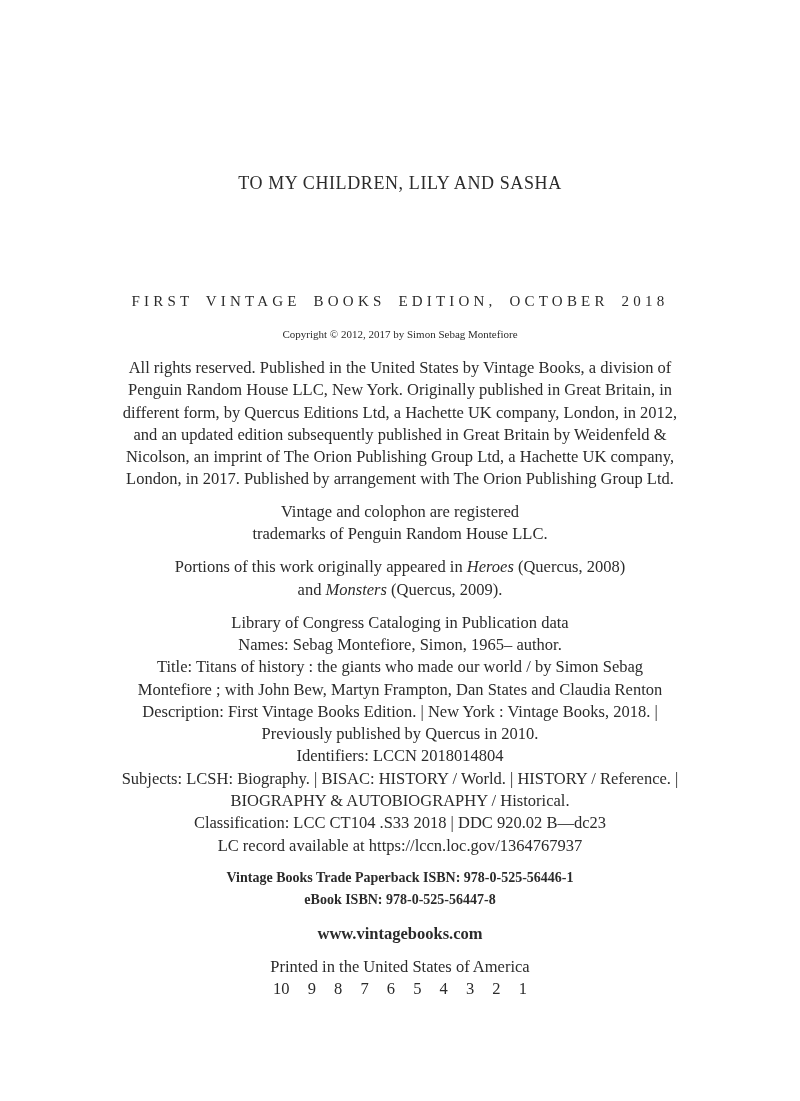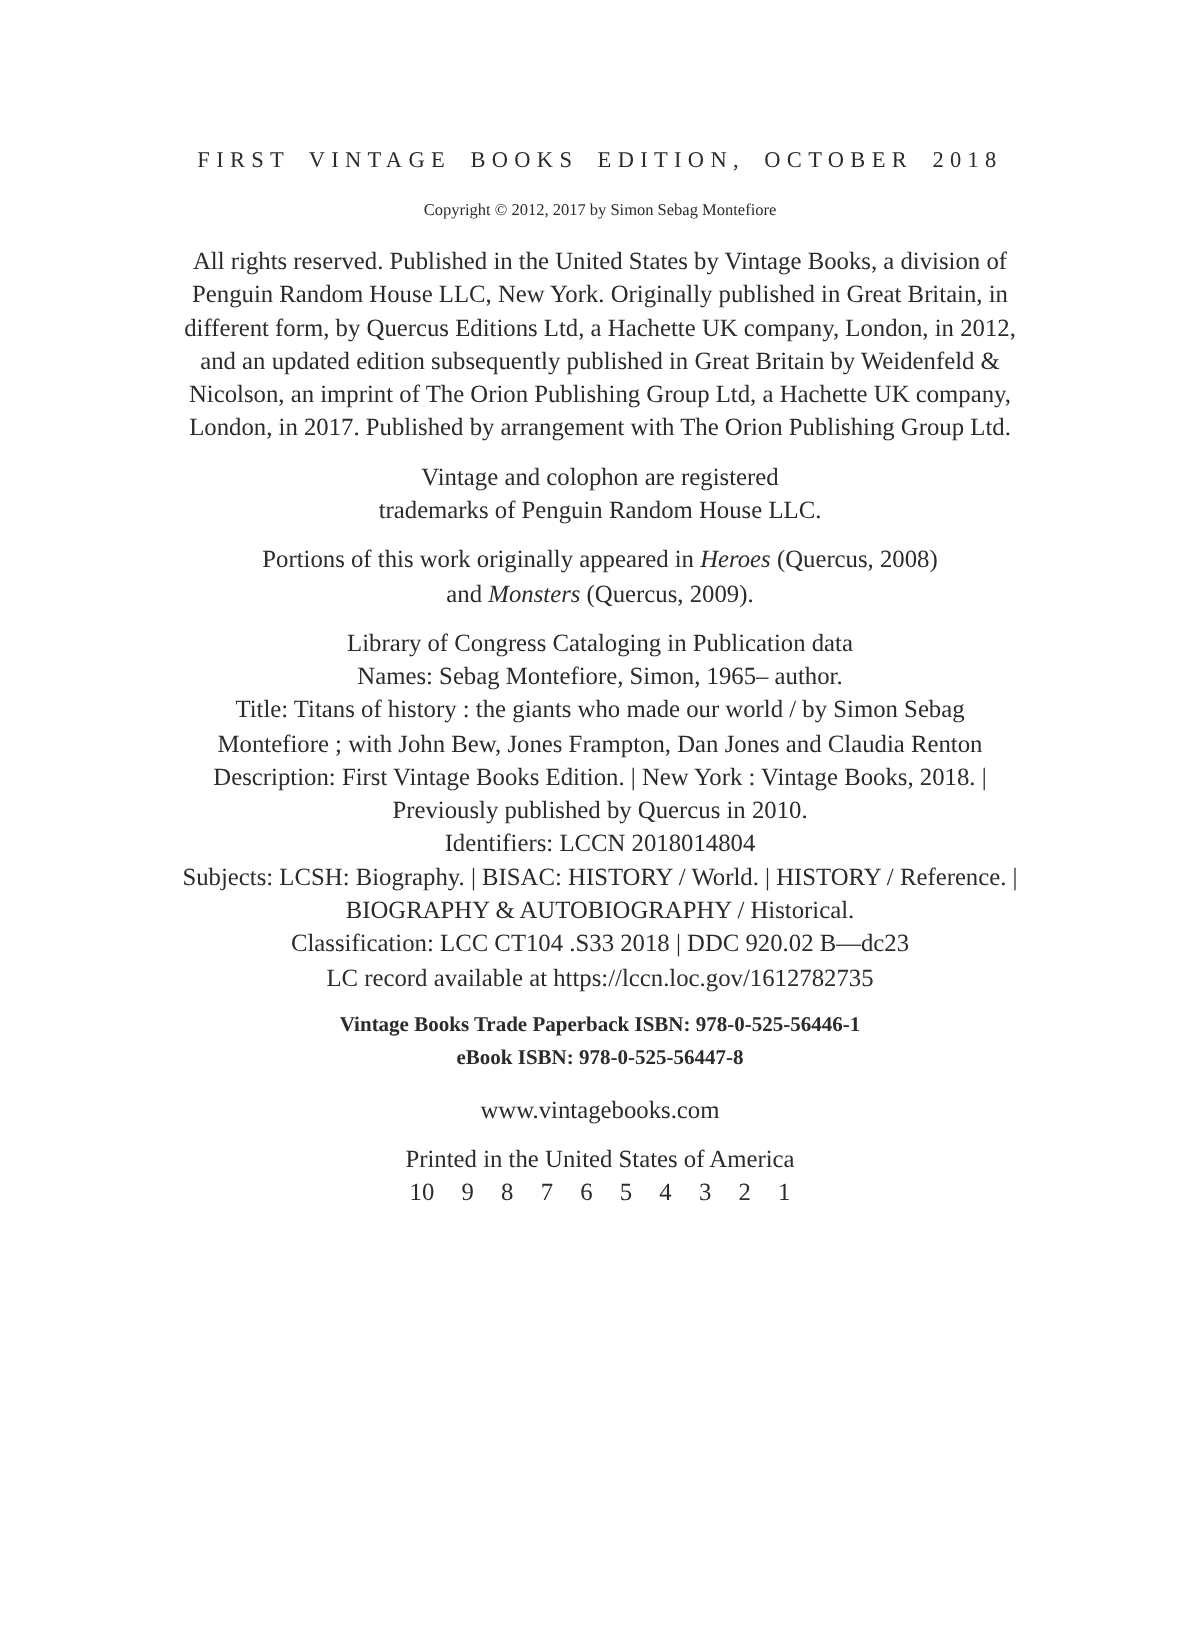--- a/index.html
+++ b/index.html
@@ -50,32 +50,33 @@
     margin-top: 11px;
     line-height: 22px;
   }
   .catalog { }
   .isbn {
     margin-top: 10px;
     font-weight: bold;
     font-size: 14px;
   }
   .isbn .line { line-height: 22.5px; }
-  .website { margin-top: 11px; line-height: 22px; }
+  .website { margin-top: 11px; line-height: 22px; font-weight: bold; }
   .printed { margin-top: 11px; line-height: 22px; }
   .printrun {
     line-height: 22px;
     word-spacing: 14px;
   }
 </style>
 </head>
 <body>
 
 <div class="page">
 
+  <div class="dedication line">TO MY CHILDREN, LILY AND SASHA</div>
 
   <div class="edition line">FIRST VINTAGE BOOKS EDITION, OCTOBER 2018</div>
 
   <div class="copyright line">Copyright © 2012, 2017 by Simon Sebag Montefiore</div>
 
   <div class="rights">
     <div class="line">All rights reserved. Published in the United States by Vintage Books, a division of</div>
     <div class="line">Penguin Random House LLC, New York. Originally published in Great Britain, in</div>
     <div class="line">different form, by Quercus Editions Ltd, a Hachette UK company, London, in 2012,</div>
     <div class="line">and an updated edition subsequently published in Great Britain by Weidenfeld &amp;</div>
@@ -91,28 +92,28 @@
   <div class="portions">
     <div class="line"><span>Portions of this work originally appeared in </span><span class="work-title">Heroes</span><span> (Quercus, 2008)</span></div>
     <div class="line"><span>and </span><span class="work-title">Monsters</span><span> (Quercus, 2009).</span></div>
   </div>
 
   <div class="loc-heading line">Library of Congress Cataloging in Publication data</div>
 
   <div class="catalog">
     <div class="line">Names: Sebag Montefiore, Simon, 1965– author.</div>
     <div class="line">Title: Titans of history : the giants who made our world / by Simon Sebag</div>
-    <div class="line">Montefiore ; with John Bew, Jones Frampton, Dan Jones and Claudia Renton</div>
+    <div class="line">Montefiore ; with John Bew, Martyn Frampton, Dan States and Claudia Renton</div>
     <div class="line">Description: First Vintage Books Edition. | New York : Vintage Books, 2018. |</div>
     <div class="line">Previously published by Quercus in 2010.</div>
     <div class="line">Identifiers: LCCN 2018014804</div>
     <div class="line">Subjects: LCSH: Biography. | BISAC: HISTORY / World. | HISTORY / Reference. |</div>
     <div class="line">BIOGRAPHY &amp; AUTOBIOGRAPHY / Historical.</div>
     <div class="line">Classification: LCC CT104 .S33 2018 | DDC 920.02 B—dc23</div>
-    <div class="line">LC record available at https://lccn.loc.gov/1612782735</div>
+    <div class="line">LC record available at https://lccn.loc.gov/1364767937</div>
   </div>
 
   <div class="isbn">
     <div class="line">Vintage Books Trade Paperback ISBN: 978-0-525-56446-1</div>
     <div class="line">eBook ISBN: 978-0-525-56447-8</div>
   </div>
 
   <div class="website line">www.vintagebooks.com</div>
 
   <div class="printed line">Printed in the United States of America</div>

